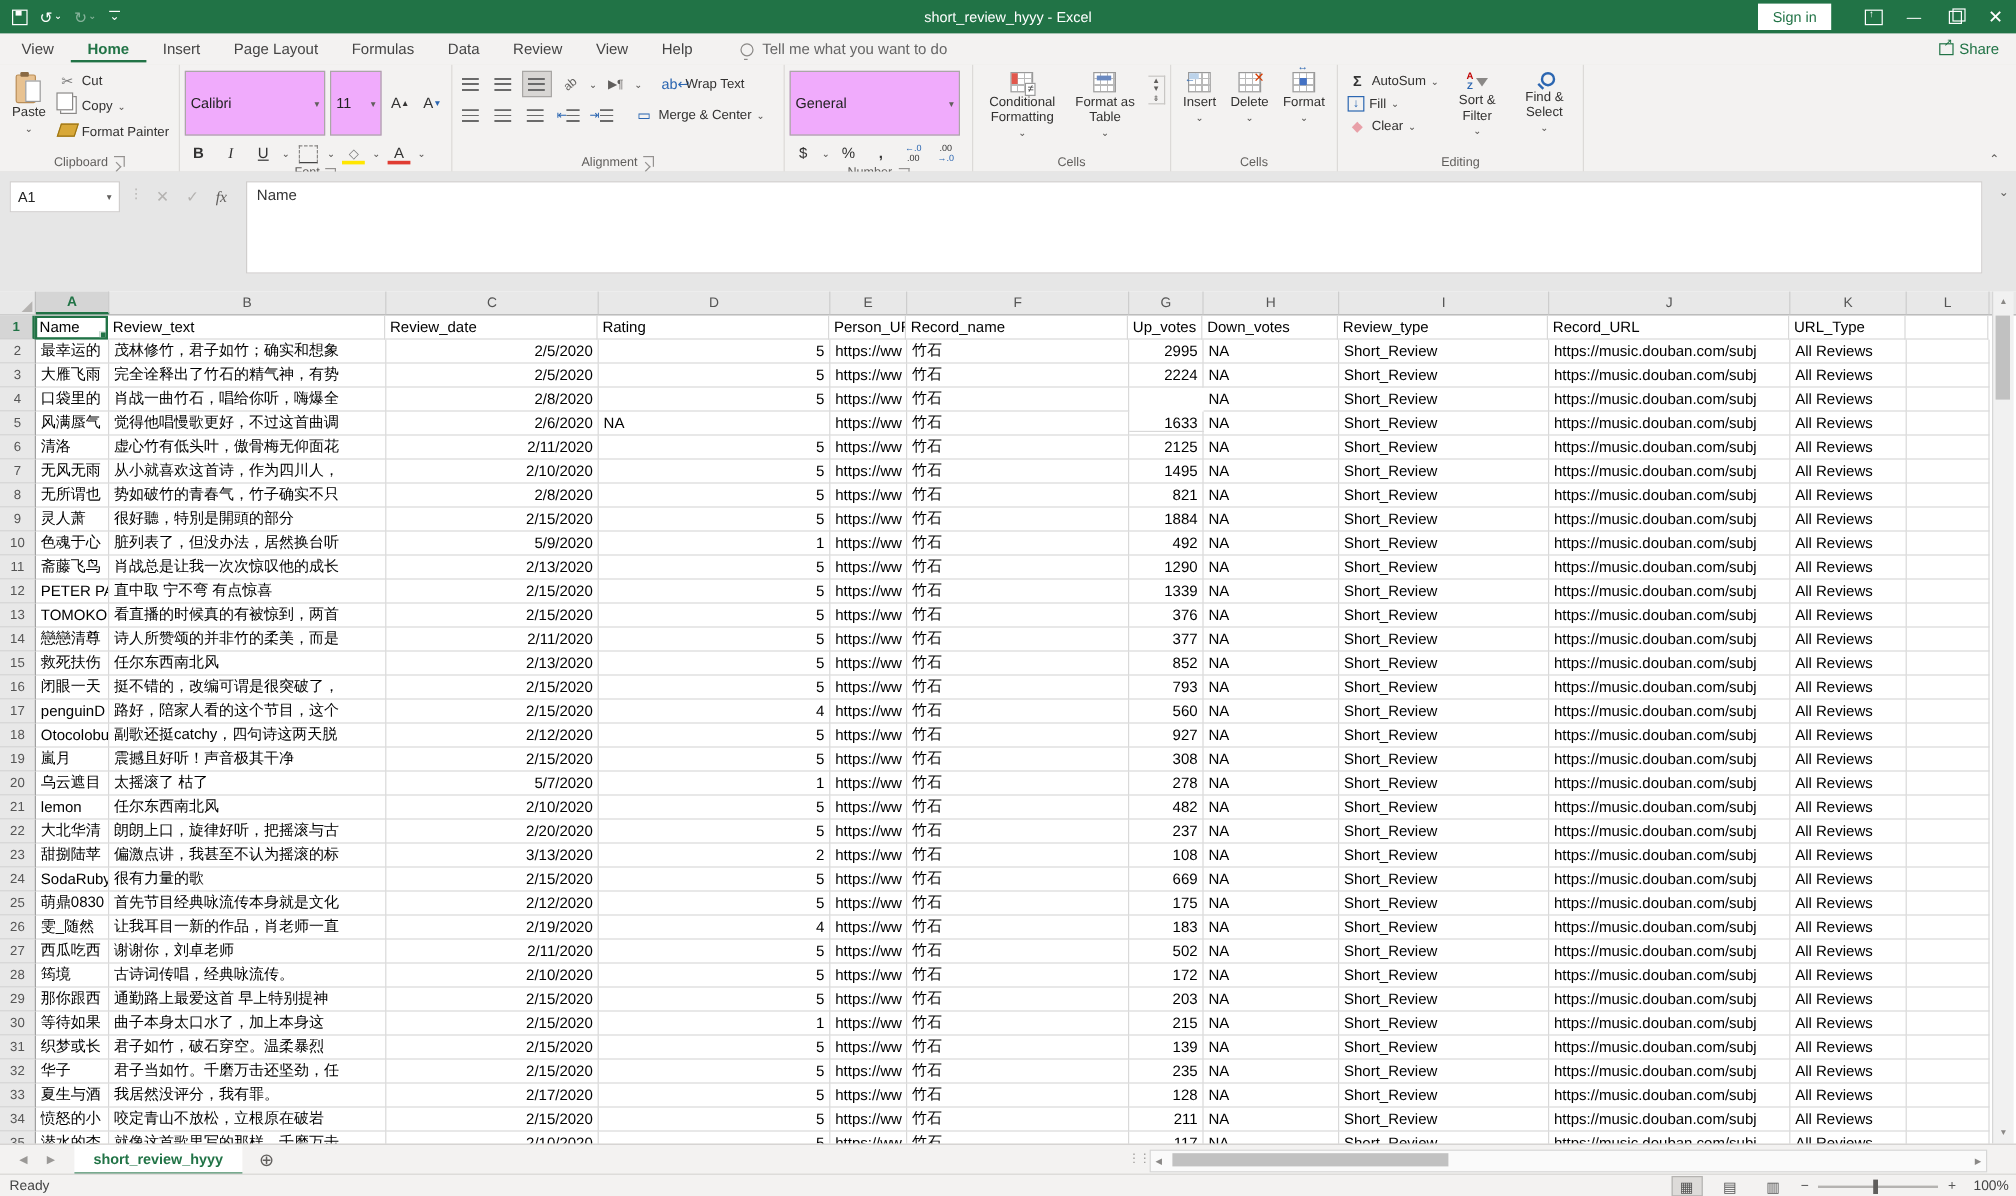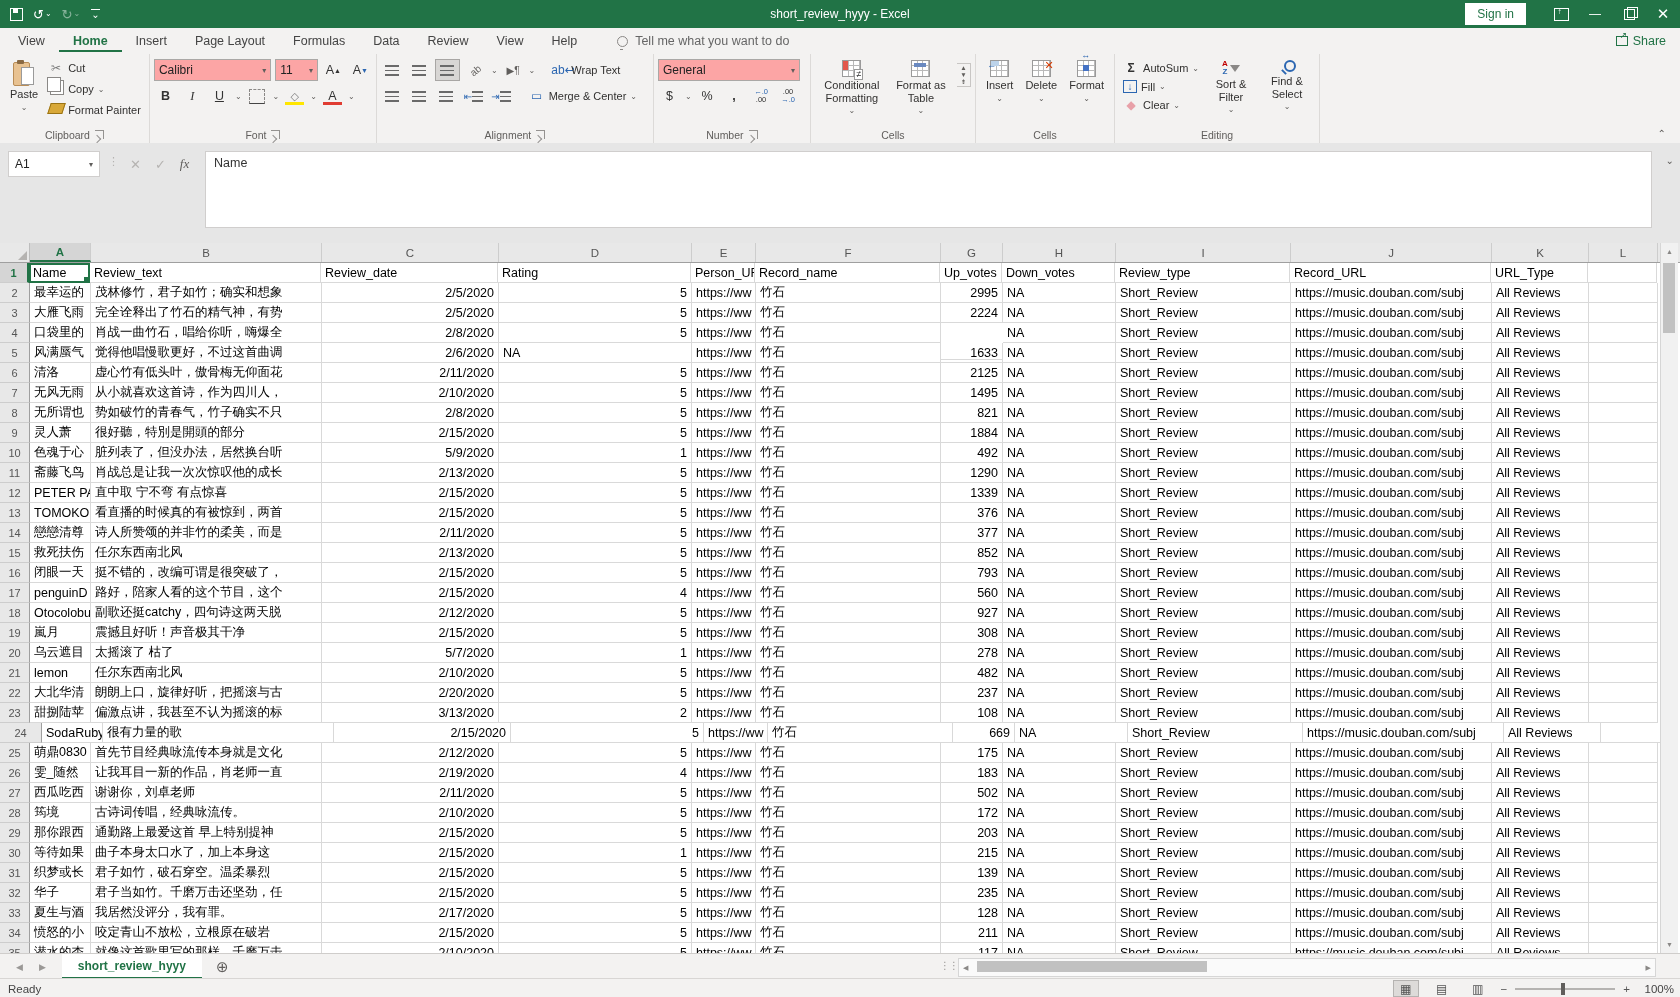--- a/index.html
+++ b/index.html
@@ -49,21 +49,21 @@
   .chev2{font-size:8px;color:#605e5c;}
   
   .clipboard-icon{position:relative;width:22px;height:26px;display:inline-block;}
   .clip-back{position:absolute;left:0;top:2px;width:15px;height:22px;background:#e8c291;border:1px solid #b98d57;border-radius:2px;}
   .clip-top{position:absolute;left:4px;top:0;width:7px;height:4px;background:#8a6a43;border-radius:1px;}
   .clip-page{position:absolute;left:8px;top:7px;width:11px;height:16px;background:#fff;border:1px solid #9a9a9a;}
   .copy-icon{position:relative;width:12px;height:13px;border:1px solid #8a8886;background:#fff;display:inline-block;margin-left:2px;}
   .copy-icon:before{content:"";position:absolute;left:-4px;top:-4px;width:12px;height:13px;border:1px solid #8a8886;background:#fff;}
   .fp-icon{width:13px;height:9px;background:#d8a838;transform:skewX(-18deg);display:inline-block;border:1px solid #9a7314;}
   
-  .combo{display:flex;align-items:center;justify-content:space-between;background:#fca5a5;border:1px solid #aaa8a6;height:20px;padding:0 4px;font-size:12px;color:#222;}
+  .combo{display:flex;align-items:center;justify-content:space-between;background:#f0abfc;border:1px solid #aaa8a6;height:20px;padding:16px 4px;font-size:12px;color:#222;}
   .dd{font-size:8px;color:#605e5c;margin-left:4px;}
   .frow{display:flex;align-items:center;gap:4px;}
   .fbtn{min-width:19px;height:20px;display:flex;align-items:center;justify-content:center;font-size:12.5px;color:#333;padding:0 2px;}
   .fbtn.pressed{background:#d8d6d4;border:1px solid #a8a6a4;}
   .fb-b{font-weight:bold;}
   .fb-i{font-style:italic;font-family:"Liberation Serif",serif;}
   .fb-u{text-decoration:underline;}
   .bar-under{position:relative;}
   .bar-under:after{content:"";position:absolute;left:2px;right:2px;bottom:1px;height:3px;}
   .fill-ic:after{background:#ffe600;}
@@ -819,21 +819,21 @@
           <div class="c" style="width: 64px;">https://ww</div>
           <div class="c" style="width: 185px;">竹石</div>
           <div class="c rt" style="width: 62px;">108</div>
           <div class="c" style="width: 113px;">NA</div>
           <div class="c" style="width: 175px;">Short_Review</div>
           <div class="c" style="width: 201px;">https://music.douban.com/subj</div>
           <div class="c" style="width: 97px;">All Reviews</div>
           <div class="c" style="width: 69px;"></div>
         </div>
         <div class="r">
-          <div class="rh" style="width: 42px;">24</div>
+          <div class="rh" style="width: 30px;">24</div>
           <div class="c" style="width: 61px;">SodaRuby</div>
           <div class="c" style="width: 231px;">很有力量的歌</div>
           <div class="c rt" style="width: 177px;">2/15/2020</div>
           <div class="c rt" style="width: 193px;">5</div>
           <div class="c" style="width: 64px;">https://ww</div>
           <div class="c" style="width: 185px;">竹石</div>
           <div class="c rt" style="width: 62px;">669</div>
           <div class="c" style="width: 113px;">NA</div>
           <div class="c" style="width: 175px;">Short_Review</div>
           <div class="c" style="width: 201px;">https://music.douban.com/subj</div>

